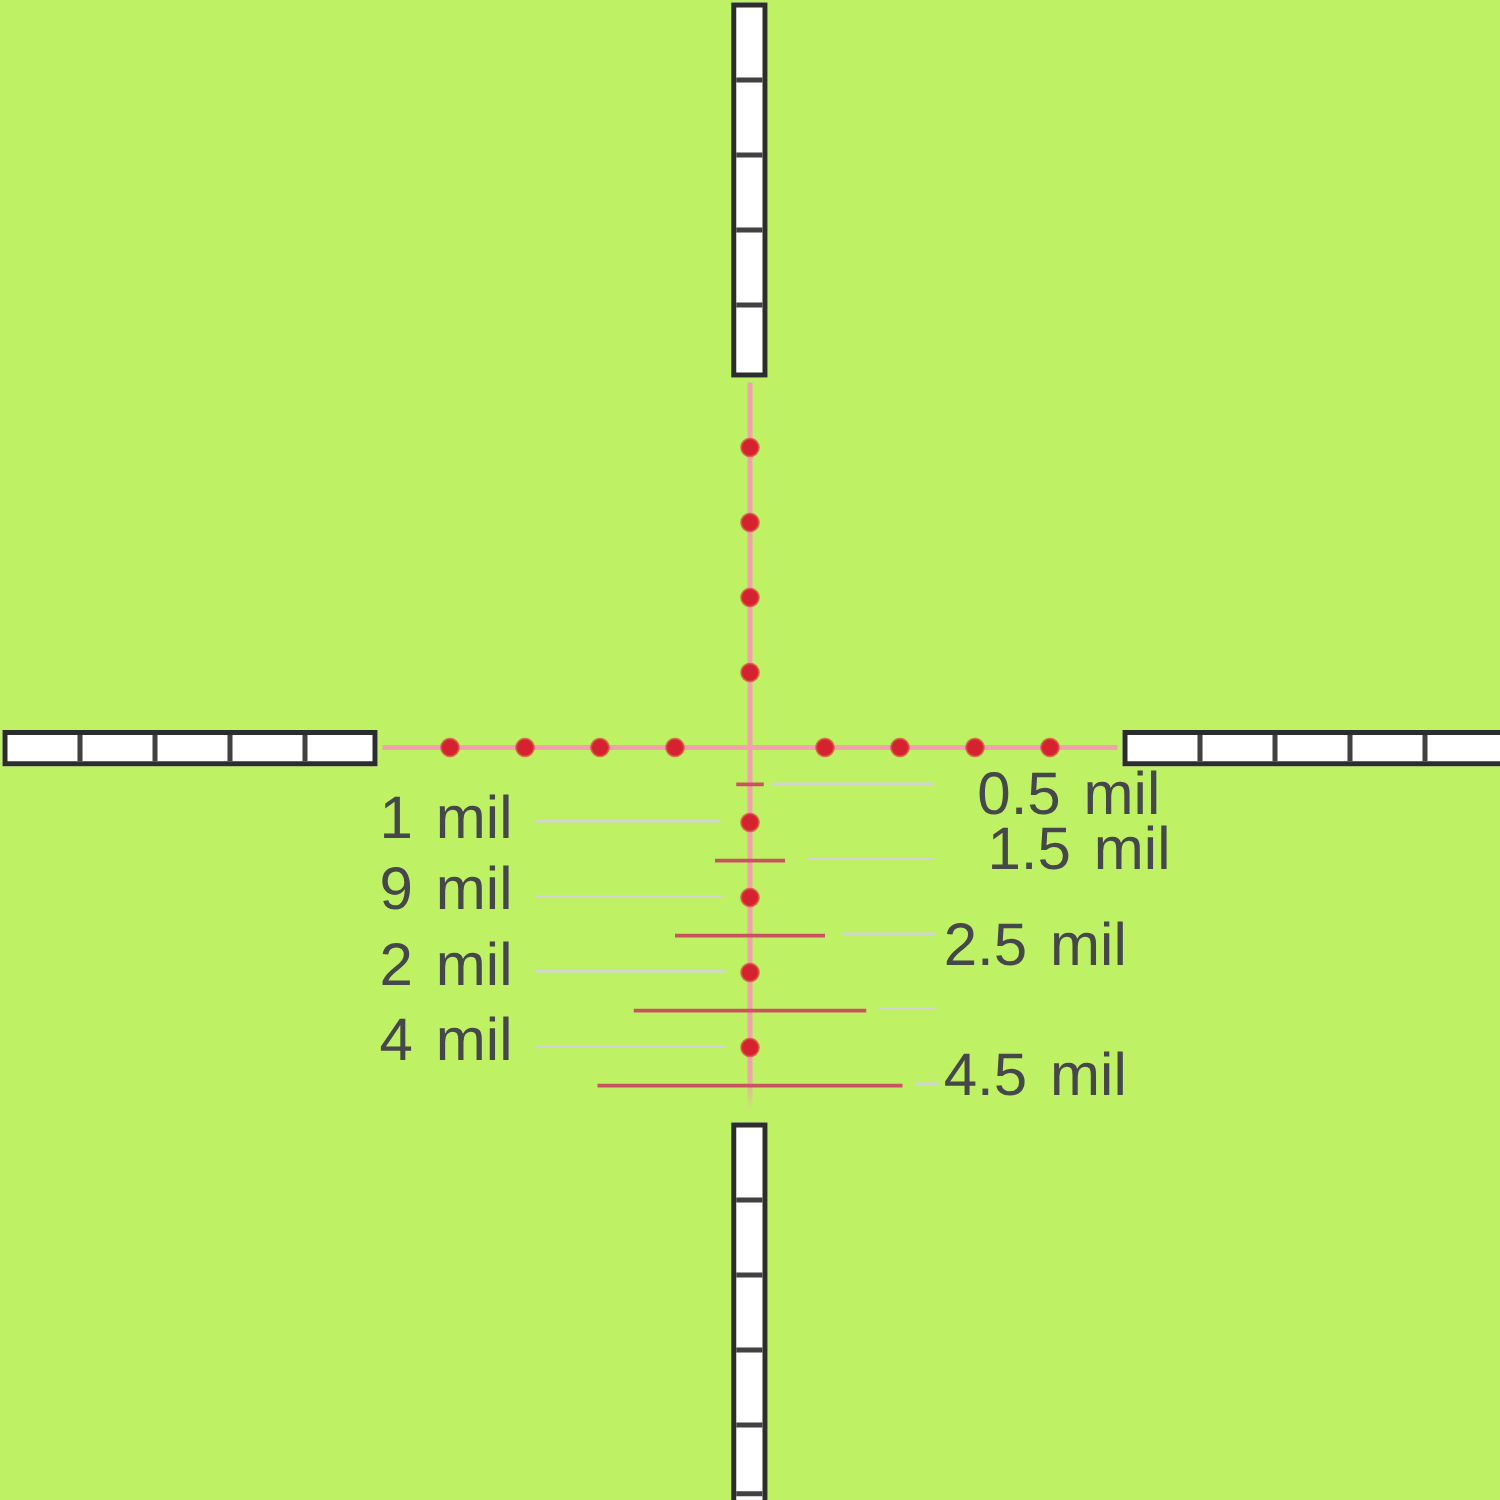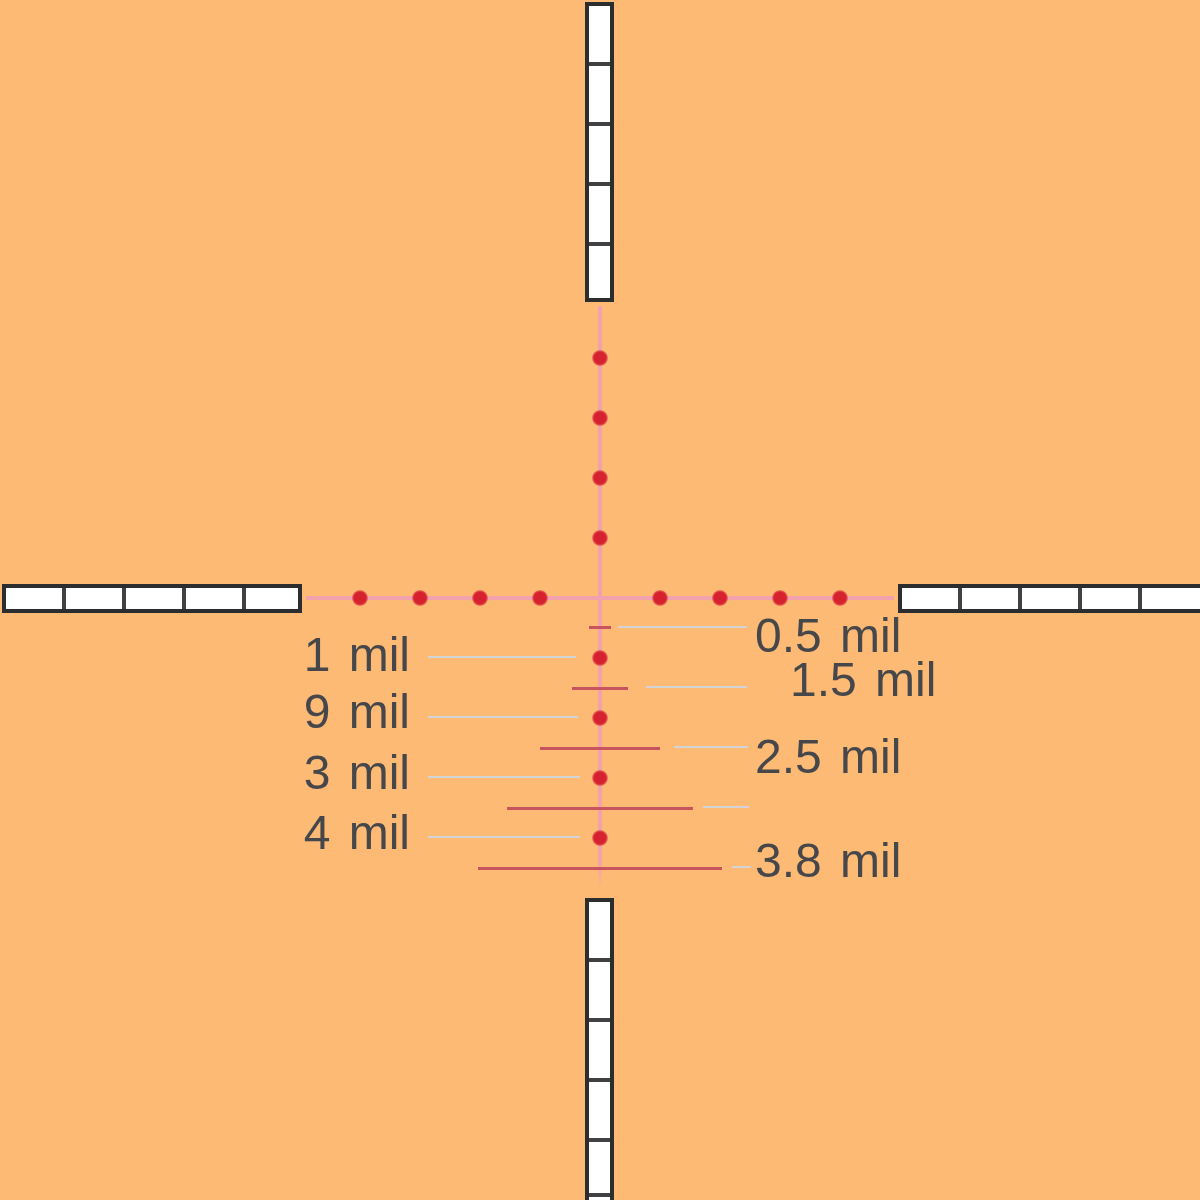--- a/index.html
+++ b/index.html
@@ -1,18 +1,18 @@
 <!DOCTYPE html>
 <html><head>
 <meta charset="utf-8">
 <style>
   html,body { margin:0; padding:0; background:#ffffff; }
   #canvas {
     position:relative; width:1200px; height:1200px;
-    background:#fdba74; overflow:hidden;
+    background:#bef264; overflow:hidden;
     font-family:"Liberation Sans", sans-serif;
   }
   
   .post {
     position:absolute; background:#ffffff;
     border:4px solid #2c2d2f; box-sizing:border-box;
   }
   .rung-h { position:absolute; left:0; right:0; height:4px; background:#414143; }
   .rung-v { position:absolute; top:0; bottom:0; width:4px; background:#414143; }
   
@@ -107,21 +107,21 @@
   <div class="callout" style="left:428px; top:836px; width:152px;"></div>
 
   <div class="callout" style="left:618px; top:626px; width:129px;"></div>
   <div class="callout" style="left:646px; top:686px; width:101px;"></div>
   <div class="callout" style="left:674px; top:746px; width:74px;"></div>
   <div class="callout" style="left:703px; top:806px; width:46px;"></div>
   <div class="callout" style="left:732px; top:866px; width:19px;"></div>
 
   <div class="lbl lbl-left" style="left:260px; top:631px;">1 mil</div>
   <div class="lbl lbl-left" style="left:260px; top:688px;">9 mil</div>
-  <div class="lbl lbl-left" style="left:260px; top:749px;">3 mil</div>
+  <div class="lbl lbl-left" style="left:260px; top:749px;">2 mil</div>
   <div class="lbl lbl-left" style="left:260px; top:809px;">4 mil</div>
 
-  <div class="lbl lbl-right" style="left:755px; top:612px;">0.5 mil</div>
+  <div class="lbl lbl-right" style="left:755px; top:612px;text-align:center;">0.5 mil</div>
   <div class="lbl lbl-right" style="left:755px; top:656px;margin-left:35px;">1.5 mil</div>
   <div class="lbl lbl-right" style="left:755px; top:733px;">2.5 mil</div>
-  <div class="lbl lbl-right" style="left:755px; top:837px;">3.8 mil</div>
+  <div class="lbl lbl-right" style="left:755px; top:837px;">4.5 mil</div>
 
 </div>
 
 </body></html>

